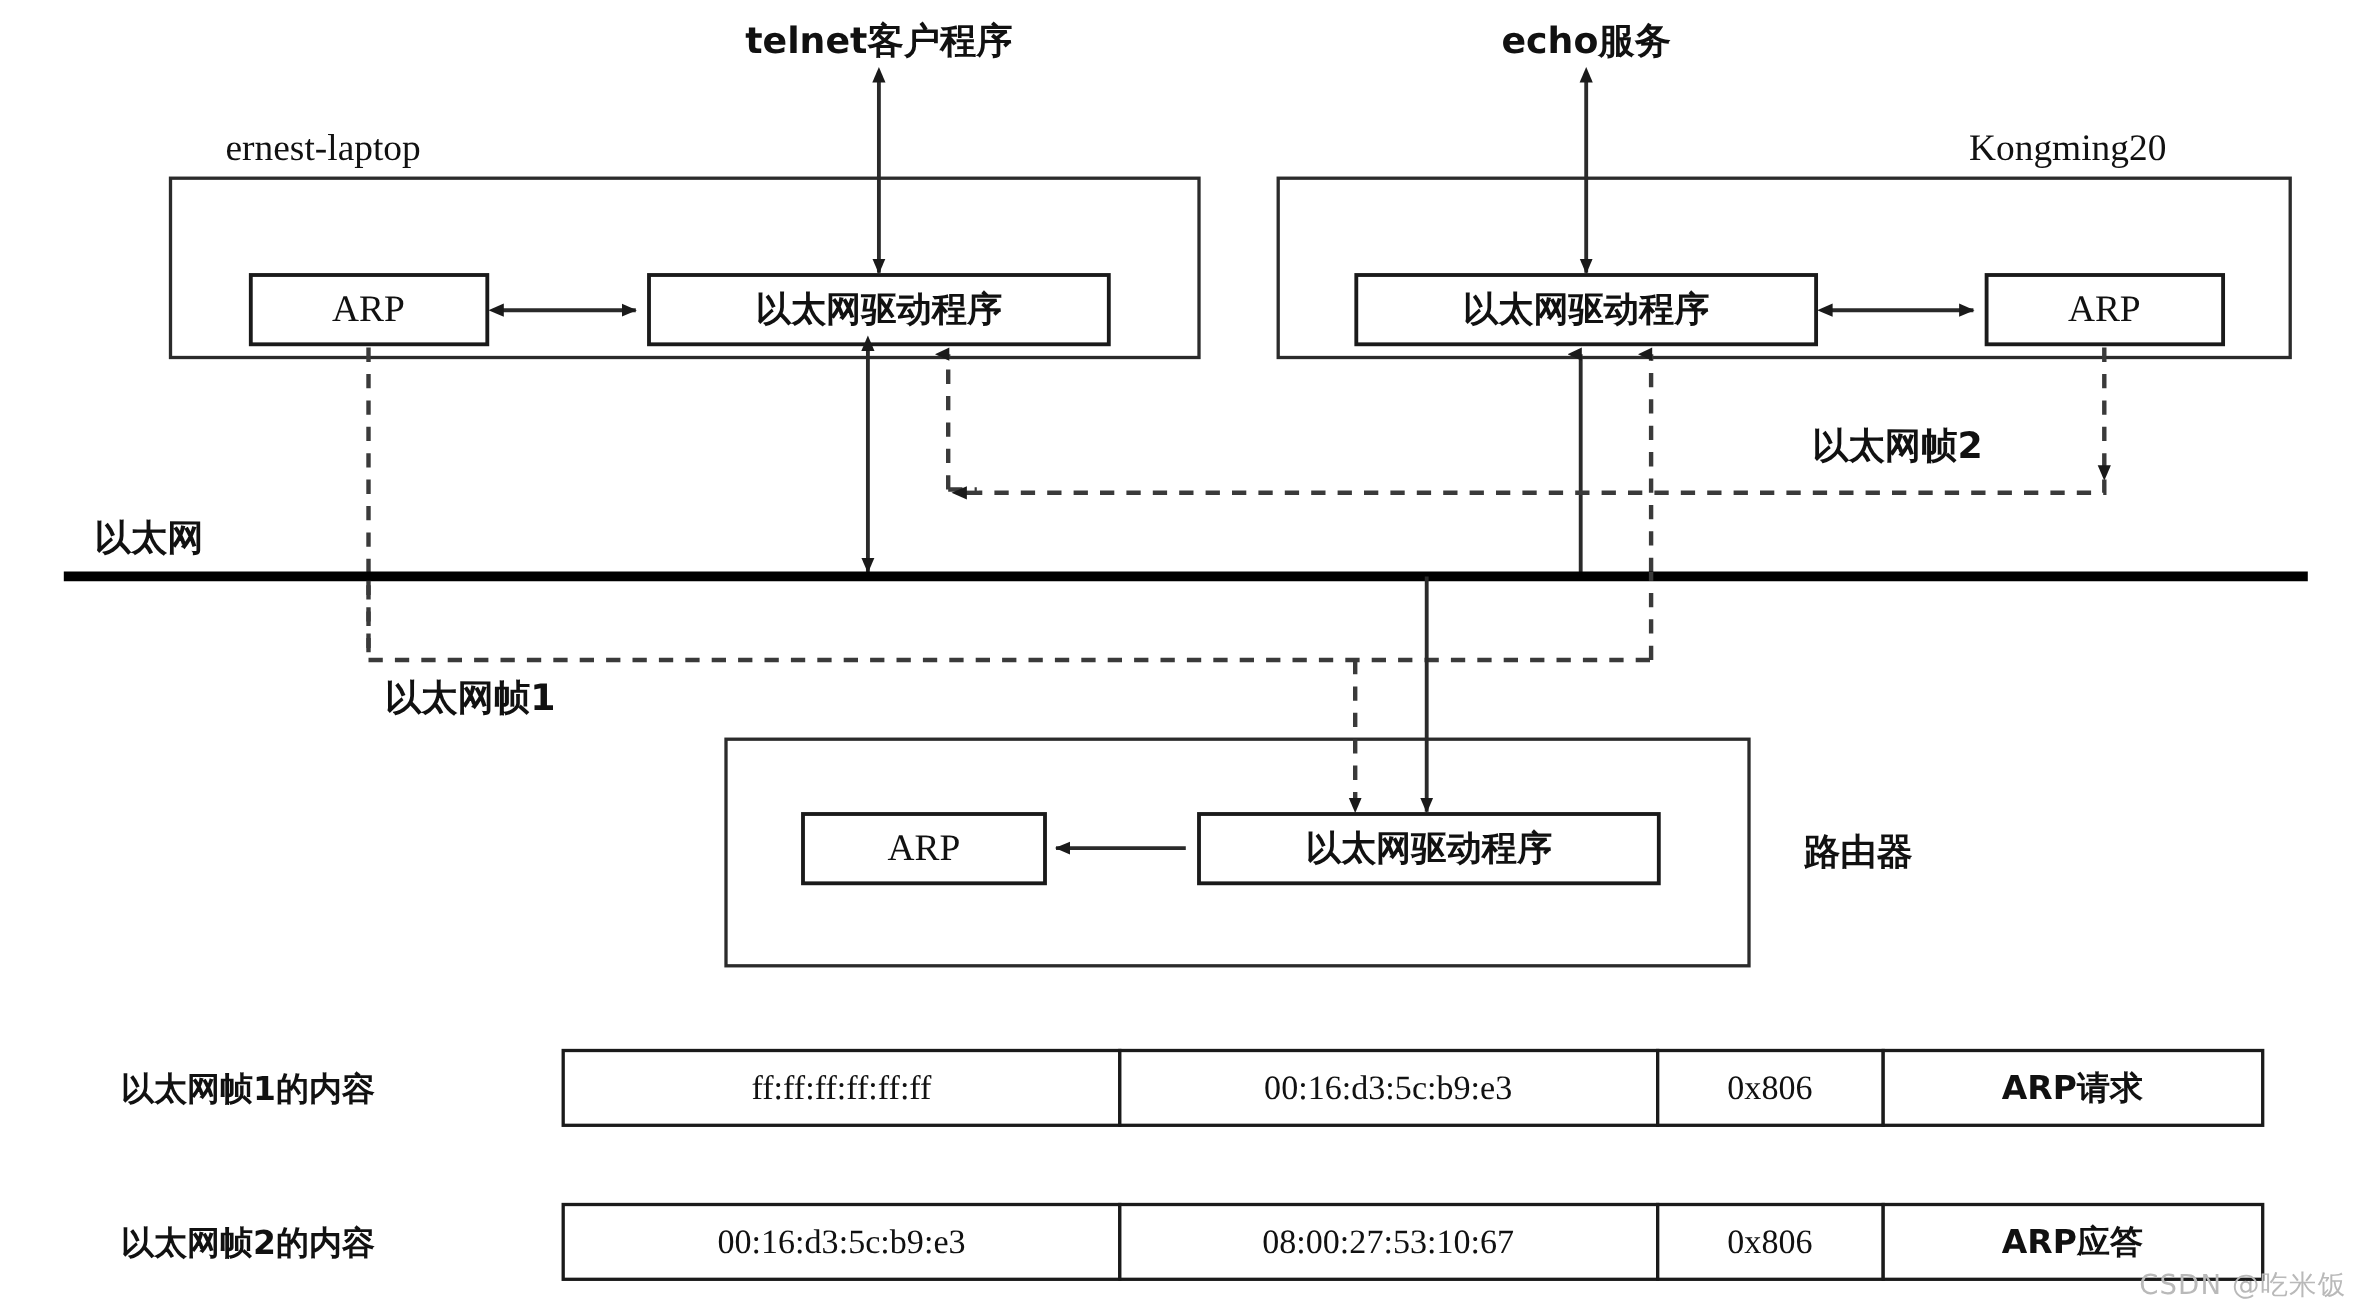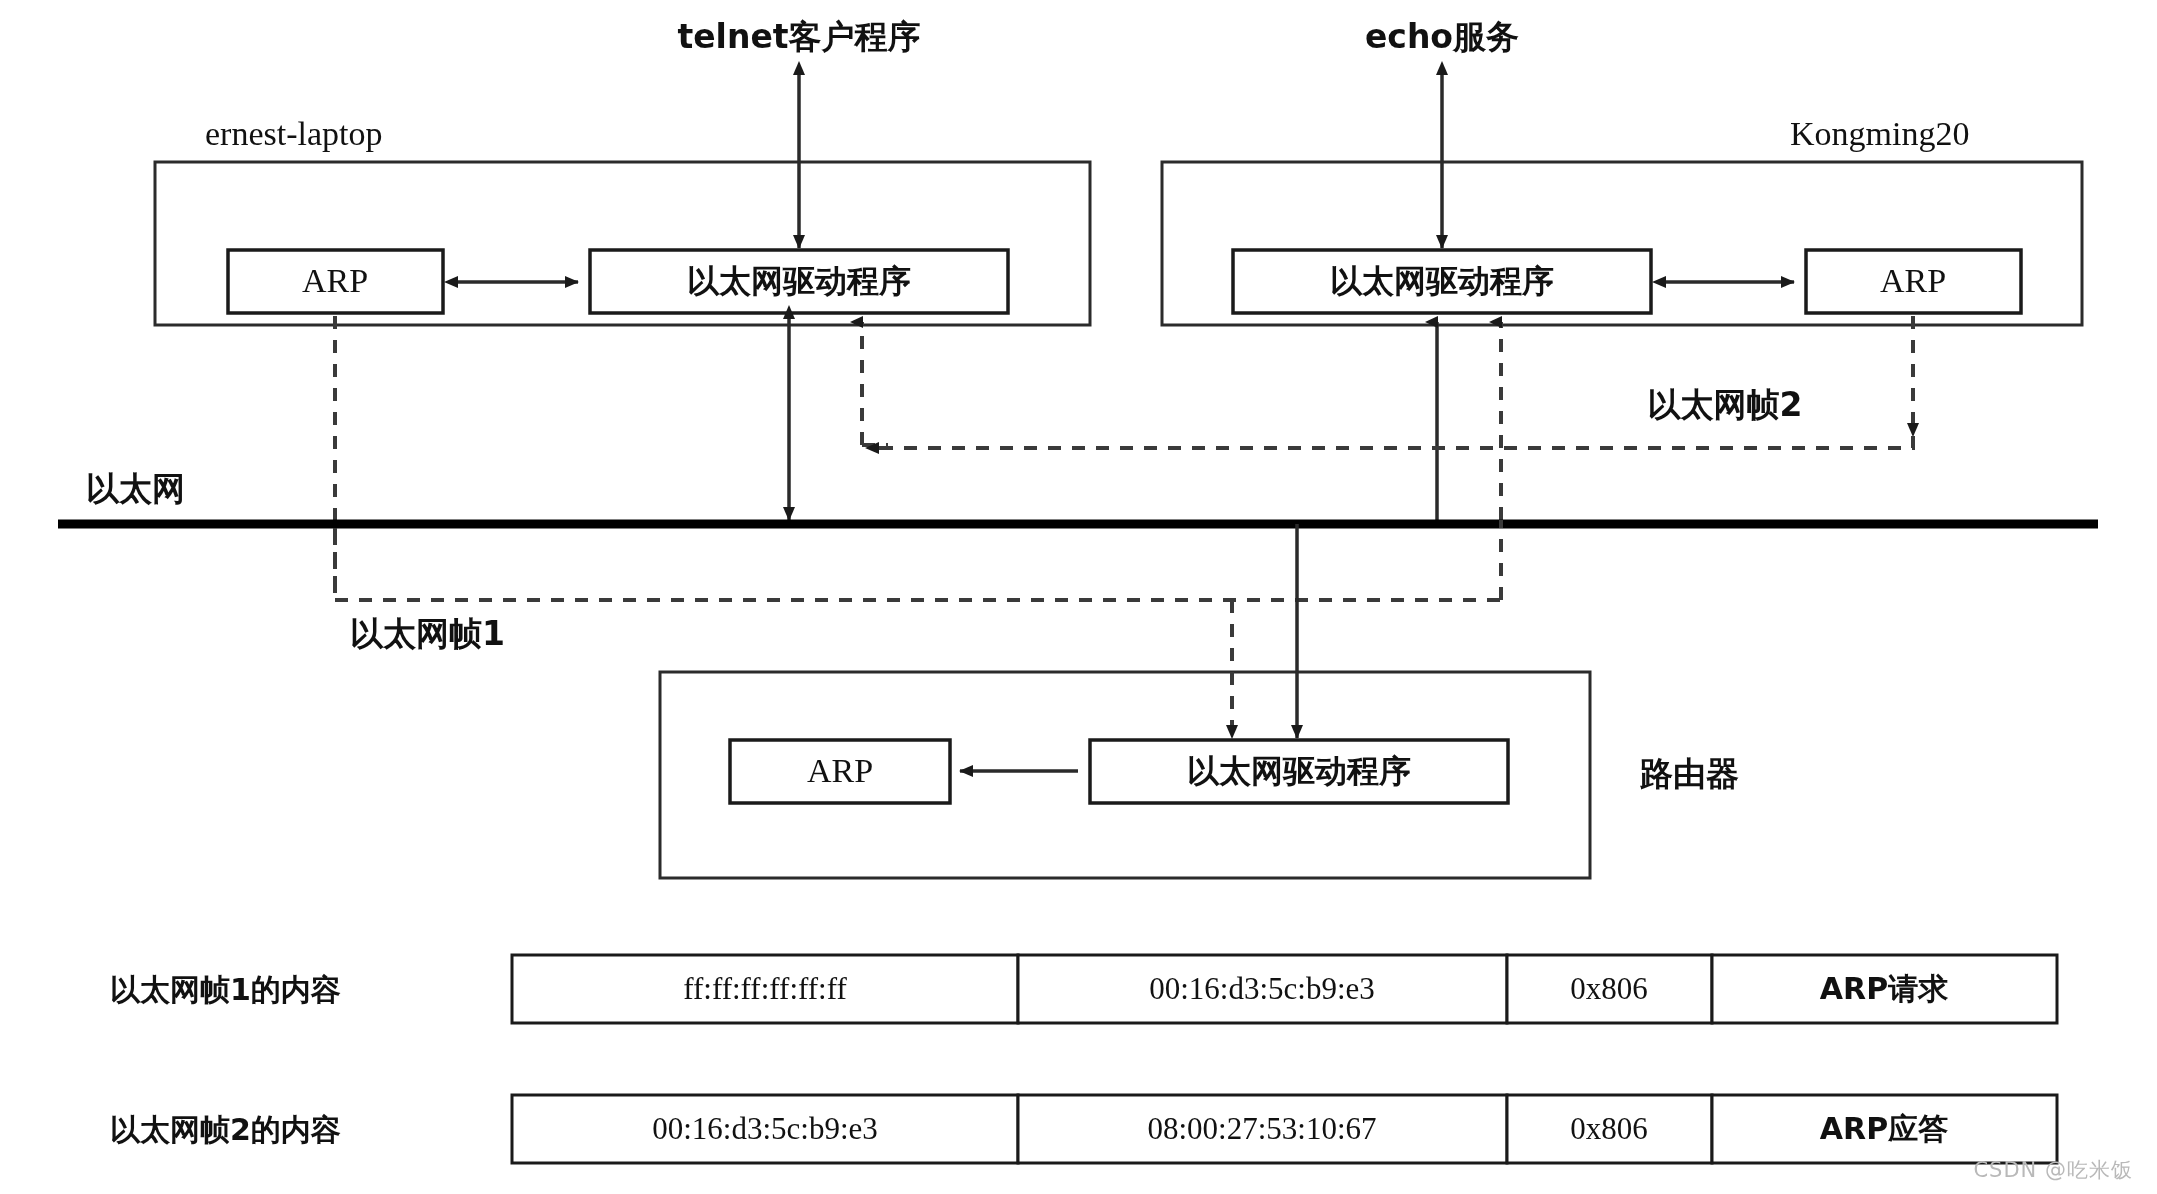--- a/index.html
+++ b/index.html
@@ -83,21 +83,21 @@
   }
   .bus-line {
     stroke: #000000;
     stroke-width: 9;
   }
   .watermark {
     position: absolute;
     right: 24px;
     bottom: 10px;
     font-family: "DejaVu Sans", "Liberation Sans", sans-serif;
-    font-size: 21px;
+    font-size: 25px;
     color: #b9b9b9;
     letter-spacing: 1px;
   }
 </style>
 </head>
 <body>
 
 <div id="page">
 
   <svg class="diagram" viewBox="0 0 2157 1194">

